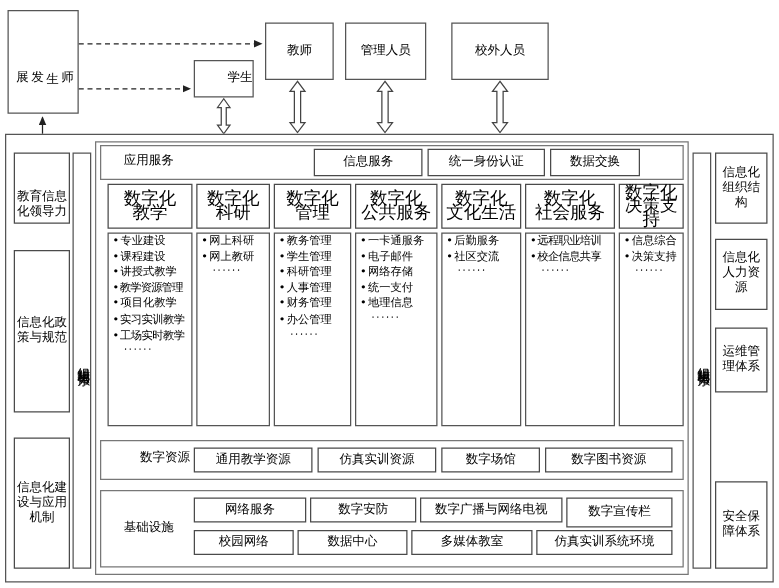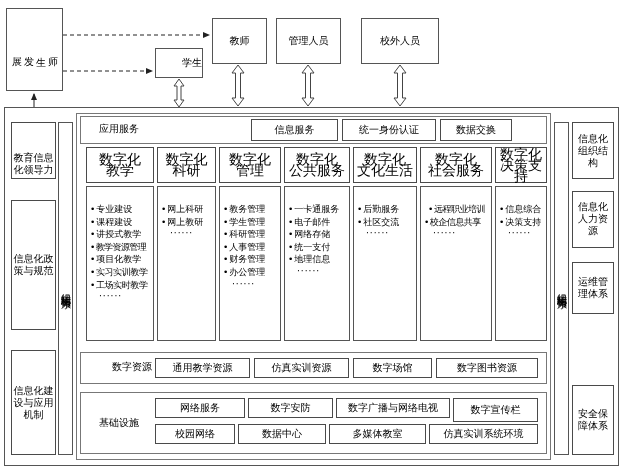--- a/index.html
+++ b/index.html
@@ -15,21 +15,21 @@
   .vlbl{writing-mode:vertical-rl;text-orientation:upright;letter-spacing:1px;font-size:10px;line-height:12px;}
 
   
   .actor{border:1px solid #555;}
   
   .frame{position:absolute;border:1px solid #555;box-sizing:border-box;background:#fff;}
   .frame2{position:absolute;border:1px solid #777;box-sizing:border-box;background:#fff;}
 
   .colhead{font-size:14px;line-height:11px;}
   .list{position:absolute;box-sizing:border-box;border:1px solid #555;background:#fff;
-        padding:16px 2px 2px 3px;overflow:hidden;}
+        padding:0 2px 2px 3px;overflow:hidden;}
   .list li{list-style:none;font-size:9px;line-height:12.6px;white-space:nowrap;}
   .list ul{margin:0;padding:0;}
   .list li:before{content:"\2022";margin-right:1px;font-size:9px;}
   .ellip{font-size:9px;line-height:11px;padding-left:9px;letter-spacing:1px;}
 </style>
 </head>
 <body>
 
 <div class="stage">
 
@@ -214,21 +214,21 @@
   <div class="list" style="left:353px;top:186px;width:64px;height:155px;">
     <ul>
       <li>后勤服务</li>
       <li>社区交流</li>
     </ul>
     <div class="ellip">······</div>
   </div>
 
   <div class="list" style="left:420px;top:186px;width:72px;height:155px;">
     <ul>
-      <li style="letter-spacing:-0.5px;text-align:center;">远程职业培训</li>
+      <li style="letter-spacing:-0.5px;">远程职业培训</li>
       <li style="letter-spacing:-0.5px;">校企信息共享</li>
     </ul>
     <div class="ellip">······</div>
   </div>
 
   <div class="list" style="left:495px;top:186px;width:52px;height:155px;">
     <ul>
       <li>信息综合</li>
       <li>决策支持</li>
     </ul>

